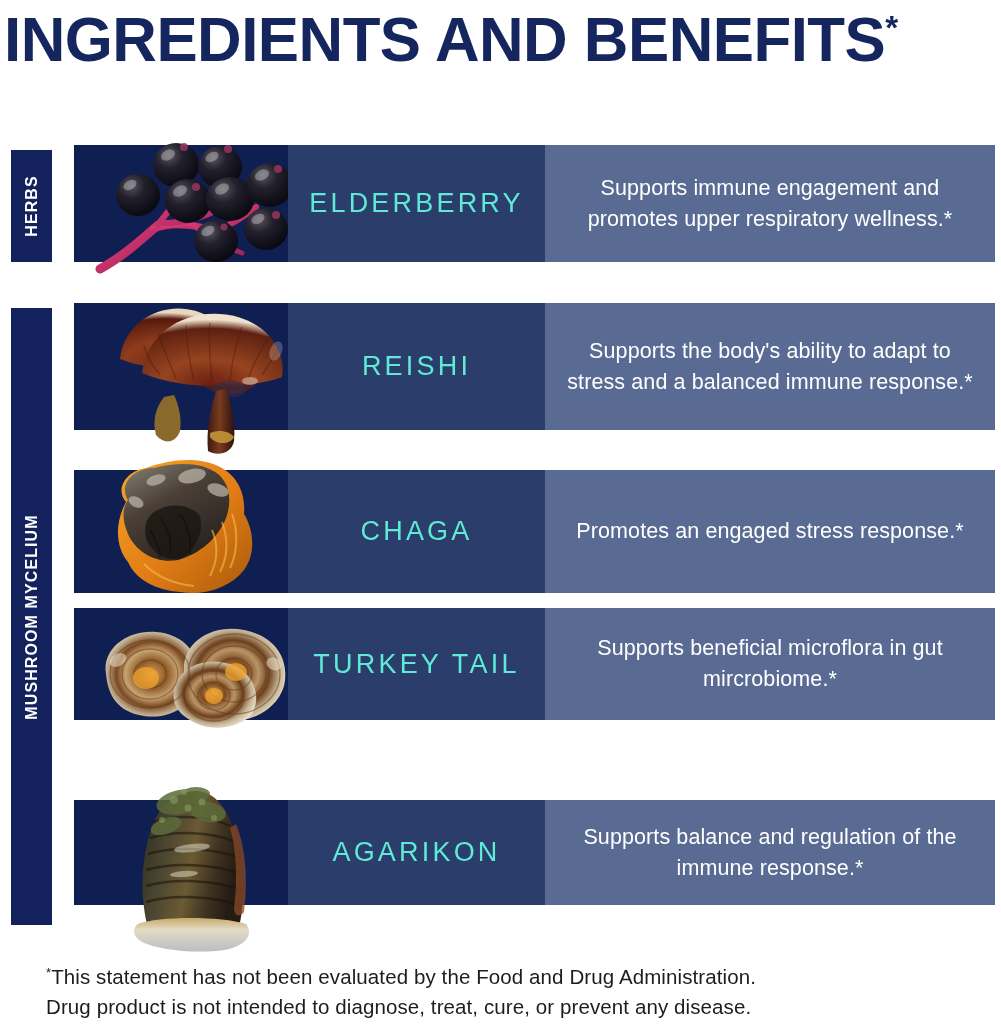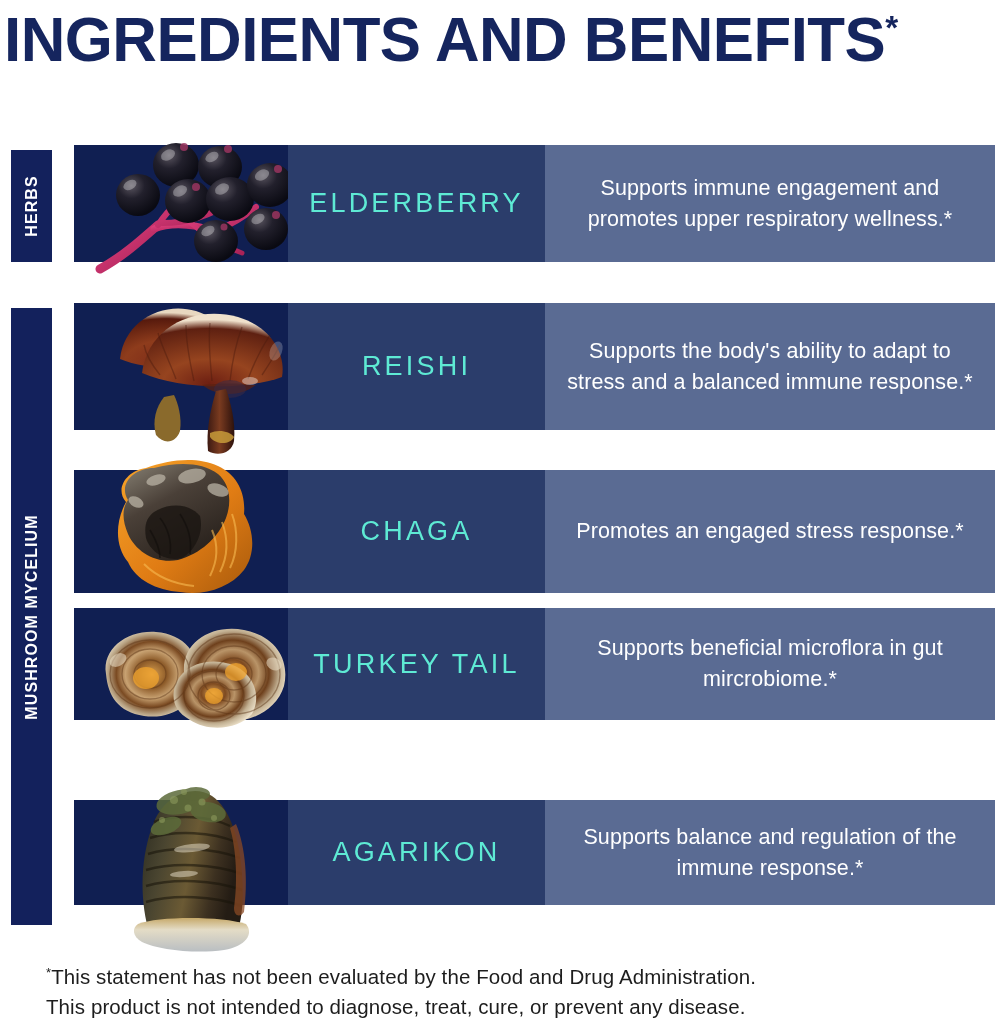--- a/index.html
+++ b/index.html
@@ -425,14 +425,14 @@
   <div class="cell-name">
     <span class="name-text">AGARIKON</span>
   </div>
   <div class="cell-desc">
     <span class="desc-text">Supports balance and regulation of the immune response.*</span>
   </div>
 </div>
 
 <div id="footnote">
   <span class="fn-line"><sup>*</sup><span>This statement has not been evaluated by the Food and Drug Administration.</span></span>
-  <span class="fn-line">This product is not intended to diagnose, treat, cure, or prevent any disease.</span>
+  <span class="fn-line">Drug product is not intended to diagnose, treat, cure, or prevent any disease.</span>
 </div>
 
 </body></html>

